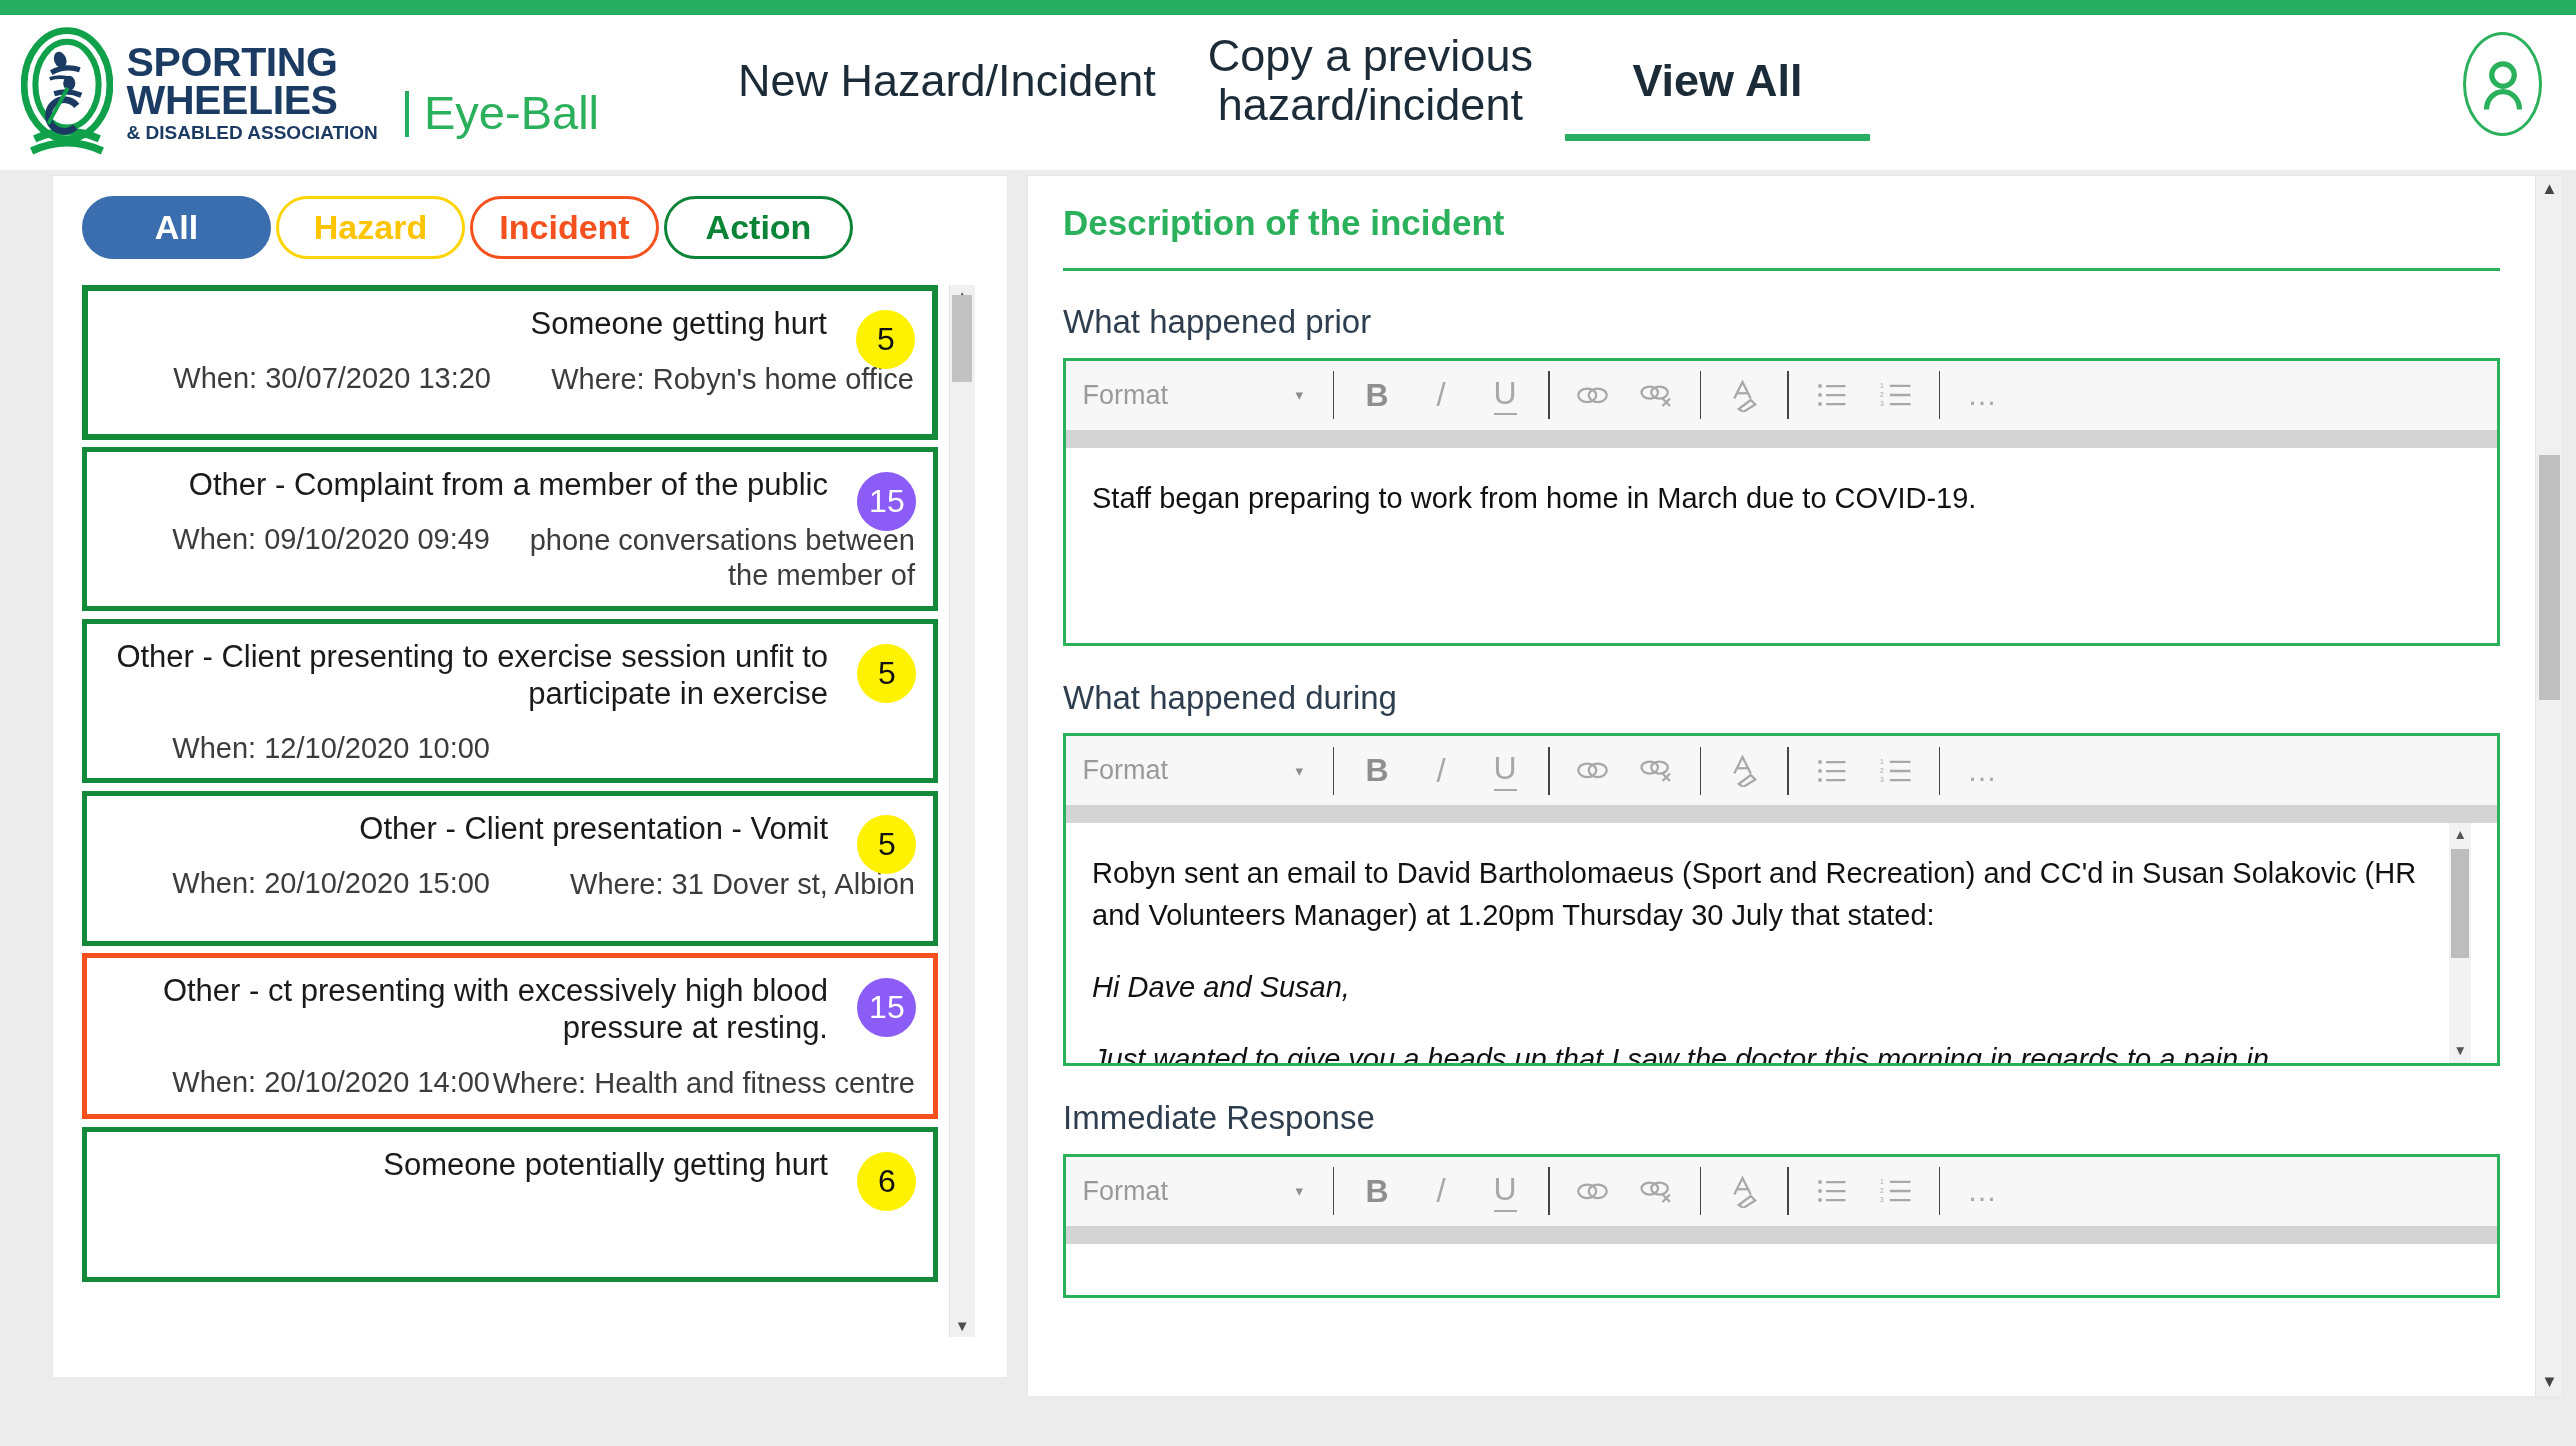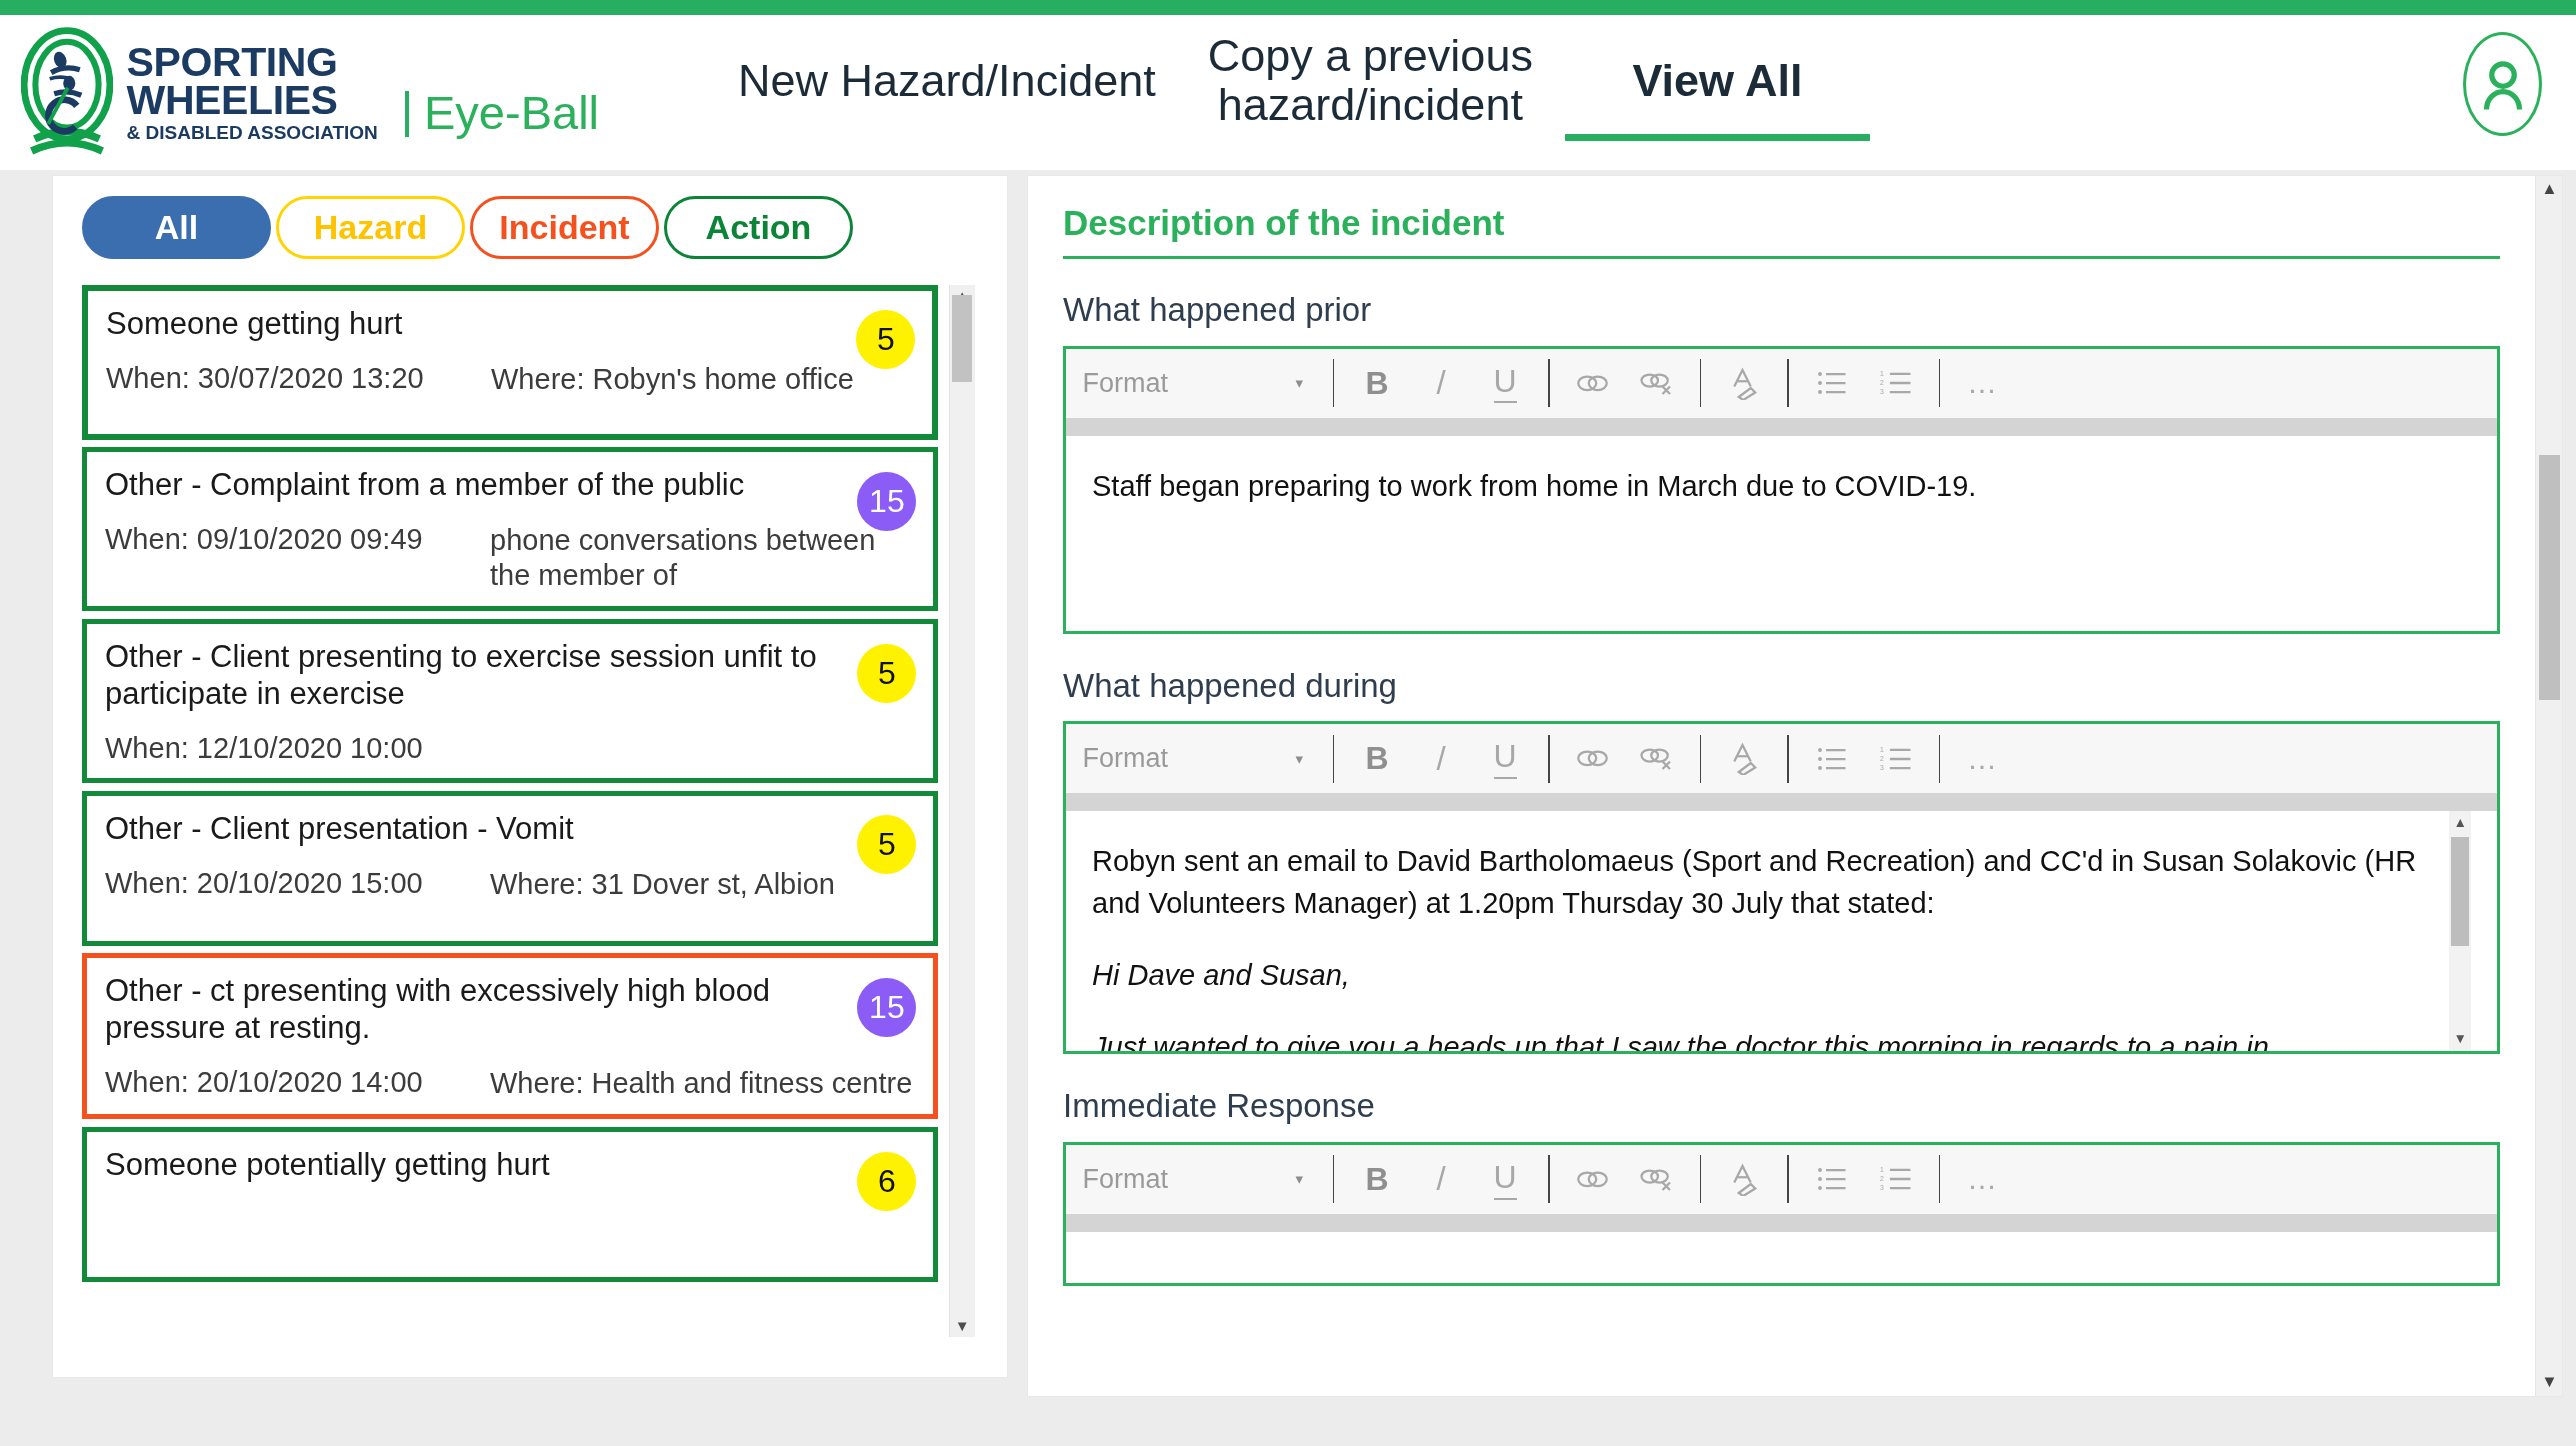--- a/index.html
+++ b/index.html
@@ -83,21 +83,21 @@
     min-width: 189px; height: 63px; border-radius: 32px;
     display: flex; align-items: center; justify-content: center;
     font-size: 34px; font-weight: bold; background: #fff;
     border: 3.8px solid transparent; cursor: pointer;
   }
   .chip.all { background: #3a6eaf; color: #ffffff; border-color: #3a6eaf; }
   .chip.hazard { border-color: #ffd400; color: #ffc400; }
   .chip.incident { border-color: #f4511e; color: #f4511e; }
   .chip.action { border-color: #0b8437; color: #0b8437; }
 
-  .list-region { display: flex; height: 1052px; }
+  .list-region { display: flex; height: 1052px; text-align: right; }
   .list {
     width: 856px; height: 100%; overflow: hidden;
     display: flex; flex-direction: column; gap: 7.5px;
     flex: 0 0 auto;
   }
   .card {
     border: 5.3px solid #128a3a; background: #ffffff;
     position: relative; padding: 15px 18px 13.6px 18px;
     flex: 0 0 auto; min-height: 155px;
   }
@@ -147,21 +147,21 @@
   
   .right-panel {
     flex: 1; background: #ffffff; height: 1220px;
     display: flex; box-shadow: 0 0 0 0.8px #e6e6e6;
   }
   .right-scroll-area {
     flex: 1; padding: 27px 35px 0 35px; overflow: hidden; position: relative;
   }
   .section-title {
     color: #2bb05b; font-size: 35px; font-weight: bold;
-    padding-bottom: 13px; border-bottom: 3.8px solid #2bb05b;
+    padding-bottom: 25px; border-bottom: 3.8px solid #2bb05b;
     margin-bottom: 32px;
   }
   .field-label {
     font-size: 33px; color: #2f3e4e; margin-bottom: 16.6px; font-weight: 400;
   }
   .editor {
     border: 3px solid #2bb05b; background: #ffffff; margin-bottom: 33px;
   }
   .editor-toolbar {
     background: #f7f7f7; height: 69px; display: flex;

